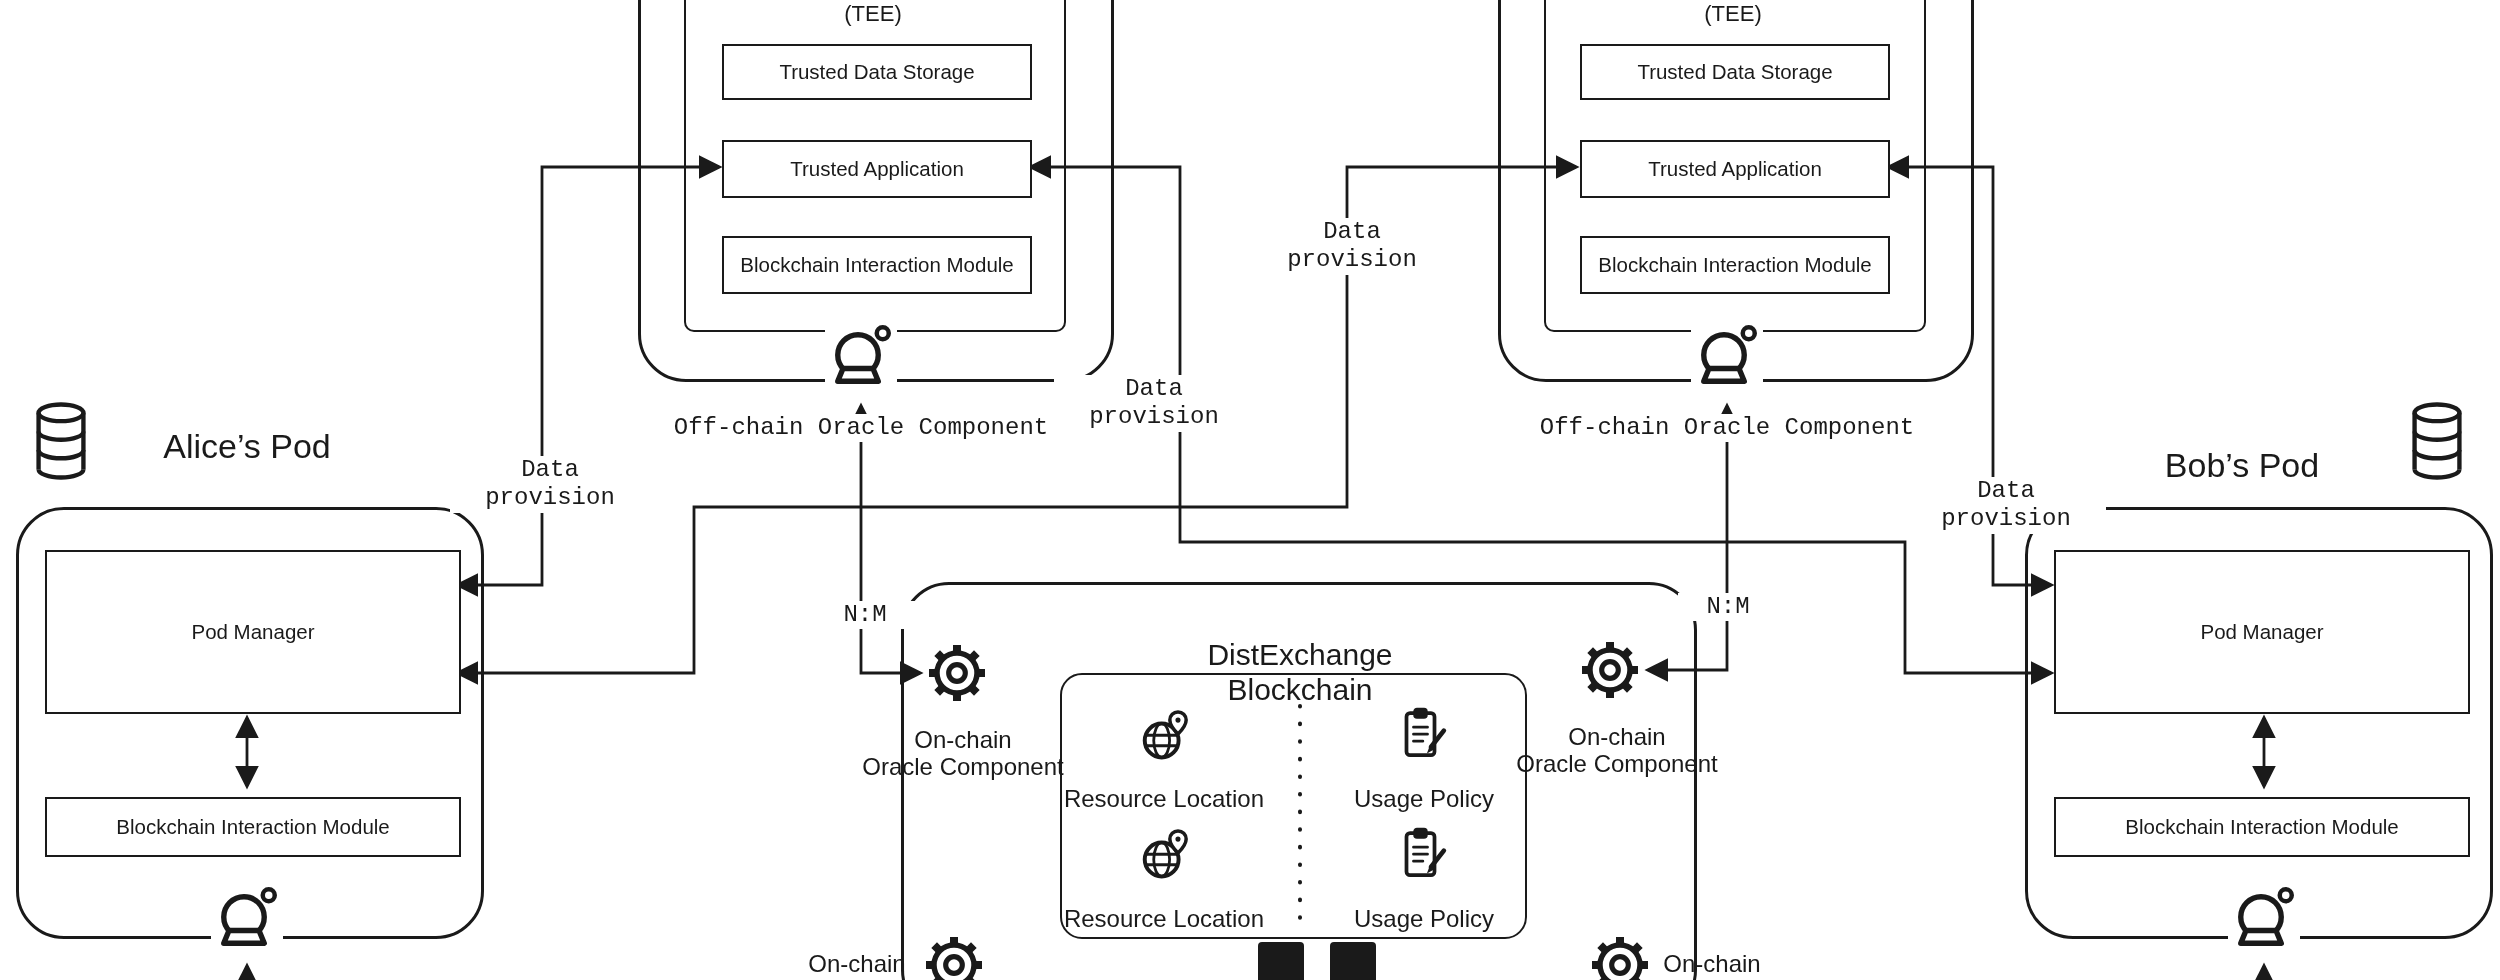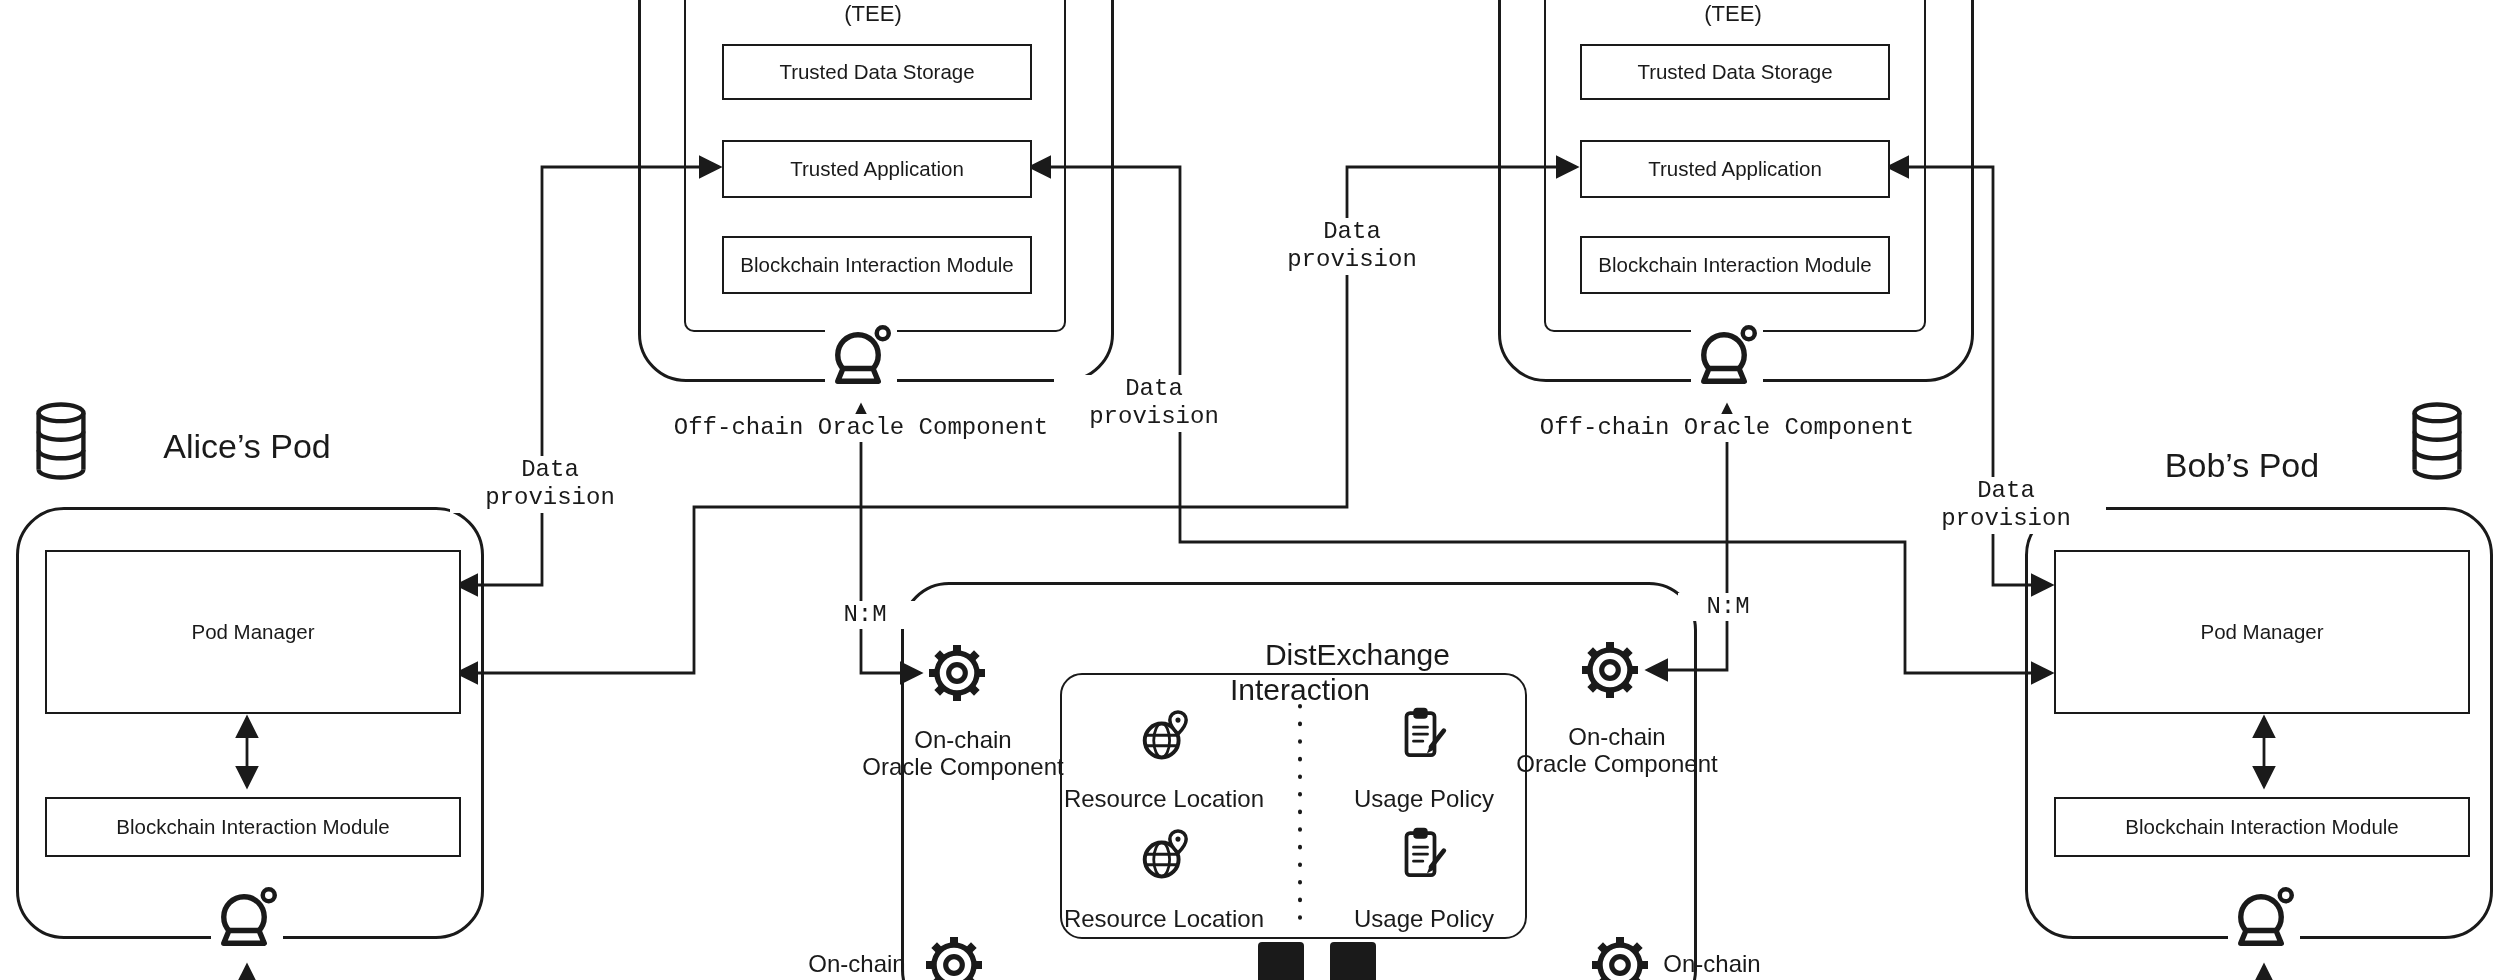--- a/index.html
+++ b/index.html
@@ -126,22 +126,22 @@
   <div class="icon" style="left:2228px;top:884px;width:72px;height:72px;">
     <svg viewBox="0 0 48 48" width="72" height="72">
         <g fill="none" stroke="#1a1a1a" stroke-width="3.6" stroke-linecap="round" stroke-linejoin="round">
           <circle cx="22" cy="22" r="13.5"></circle>
           <circle cx="38.5" cy="7.5" r="4" stroke-width="3"></circle>
           <path d="M12 31h20l3.5 8.5h-27z" fill="#fff"></path>
         </g>
       </svg>
   </div>
 
-  <div class="lbl ttl" style="left:1150px;top:637px;width:300px;text-align:right;">DistExchange</div>
-  <div class="lbl ttl" style="left:1150px;top:672px;width:300px;">Interaction</div>
+  <div class="lbl ttl" style="left:1150px;top:637px;width:300px;">DistExchange</div>
+  <div class="lbl ttl" style="left:1150px;top:672px;width:300px;">Blockchain</div>
 
   <div class="icon nobg" style="left:1136px;top:709px;width:56px;height:56px;">
     <svg viewBox="0 0 48 48" width="56" height="56">
         <g fill="none" stroke="#1a1a1a" stroke-linecap="round">
           <circle cx="22" cy="27" r="14.5" stroke-width="3.4"></circle>
           <ellipse cx="22" cy="27" rx="6.8" ry="14.5" stroke-width="2.4"></ellipse>
           <path d="M8.3 22.5h27.4M8.3 31.5h27.4" stroke-width="2.4"></path>
           <path d="M36 2.5a7 7 0 0 1 7 7c0 5-7 12-7 12s-7-7-7-12a7 7 0 0 1 7-7z" fill="#fff" stroke-width="3"></path>
           <circle cx="36" cy="9.5" r="2.2" fill="#1a1a1a" stroke="none"></circle>
         </g>

